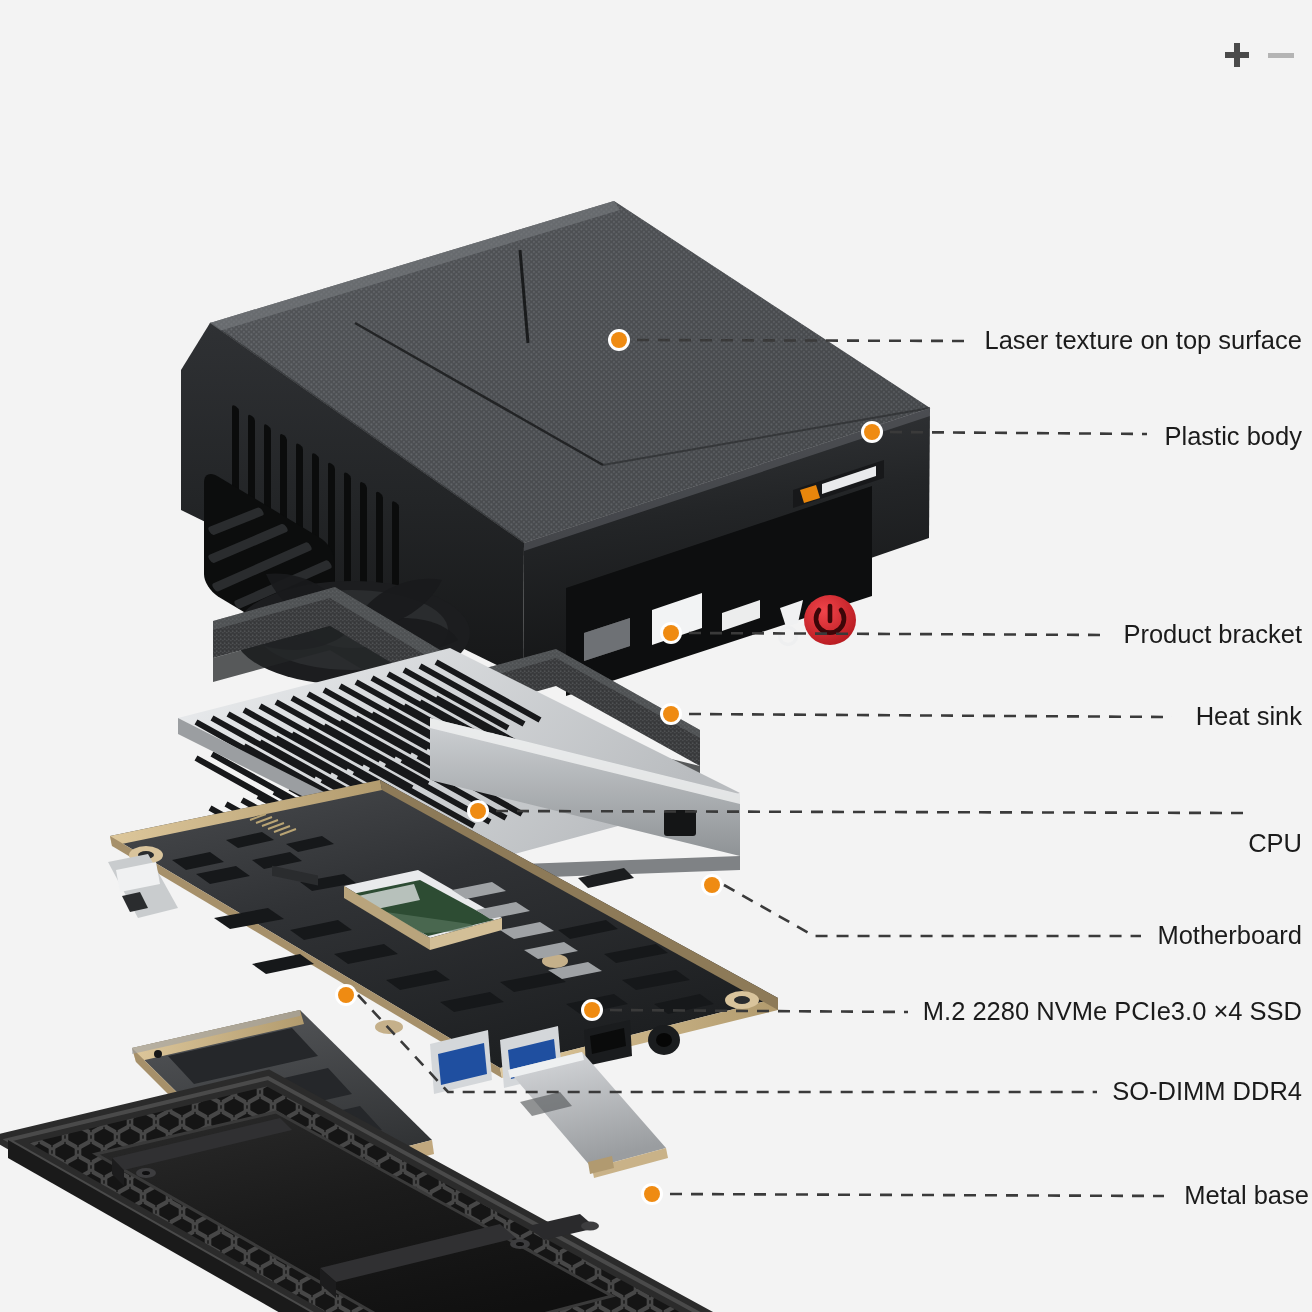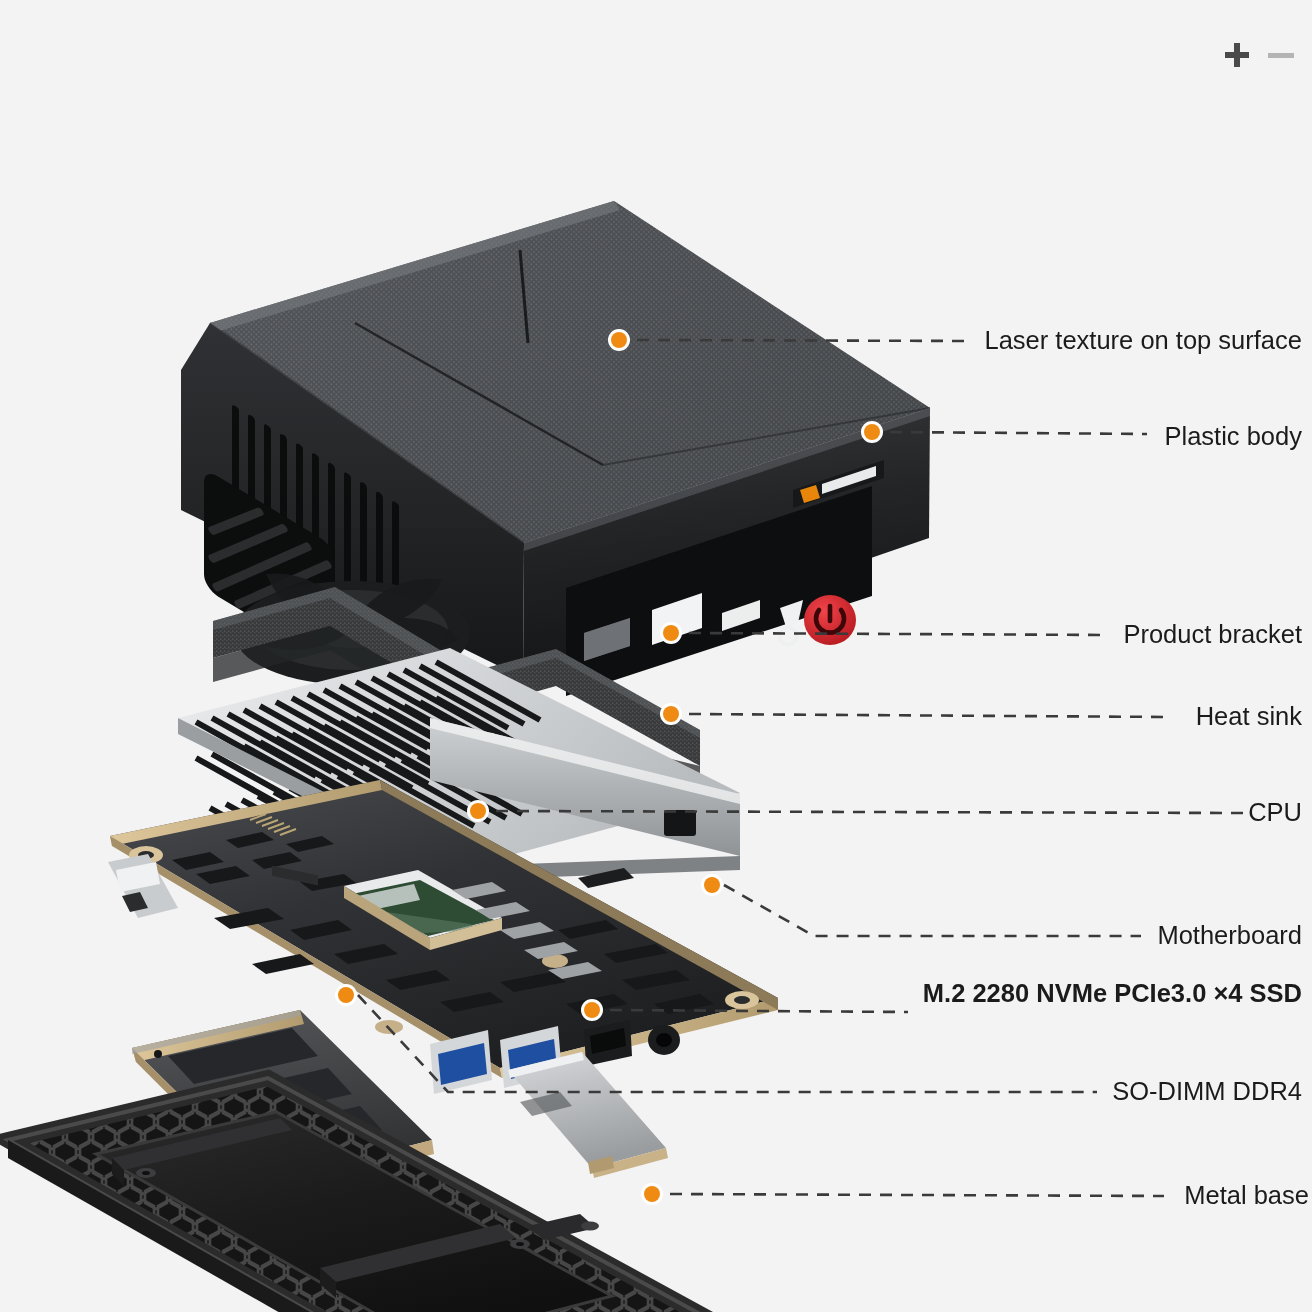--- a/index.html
+++ b/index.html
@@ -427,20 +427,20 @@
         <circle cx="652" cy="1076" r="11" fill="#ffffff"></circle>
         <circle cx="652" cy="1076" r="8" fill="#ef8b12"></circle>
       </g>
 </svg>
 
 <div id="labels">
       <div class="callout-label" style="top: 210px; right: 10px;">Laser texture on top surface</div>
       <div class="callout-label" style="top: 290px; right: 10px; margin-top: 16px;">Plastic body</div>
       <div class="callout-label" style="top: 504px; right: 10px;">Product bracket</div>
       <div class="callout-label" style="top: 586px; right: 10px;">Heat sink</div>
-      <div class="callout-label" style="top: 682px; right: 10px;">CPU</div>
+      <div class="callout-label" style="top: 713px; right: 10px;">CPU</div>
       <div class="callout-label" style="top: 805px; right: 10px;">Motherboard</div>
-      <div class="callout-label" style="top: 863px; right: 10px; font-weight: bold;">M.2 2280 NVMe PCIe3.0 ×4 SSD</div>
+      <div class="callout-label" style="top: 881px; right: 10px;">M.2 2280 NVMe PCIe3.0 ×4 SSD</div>
       <div class="callout-label" style="top: 961px; right: 10px; margin-left: 30px;">SO-DIMM DDR4</div>
       <div class="callout-label" style="top: 1065px; right: 3px;">Metal base</div>
     </div>
 
 </div>
 
 </body></html>

